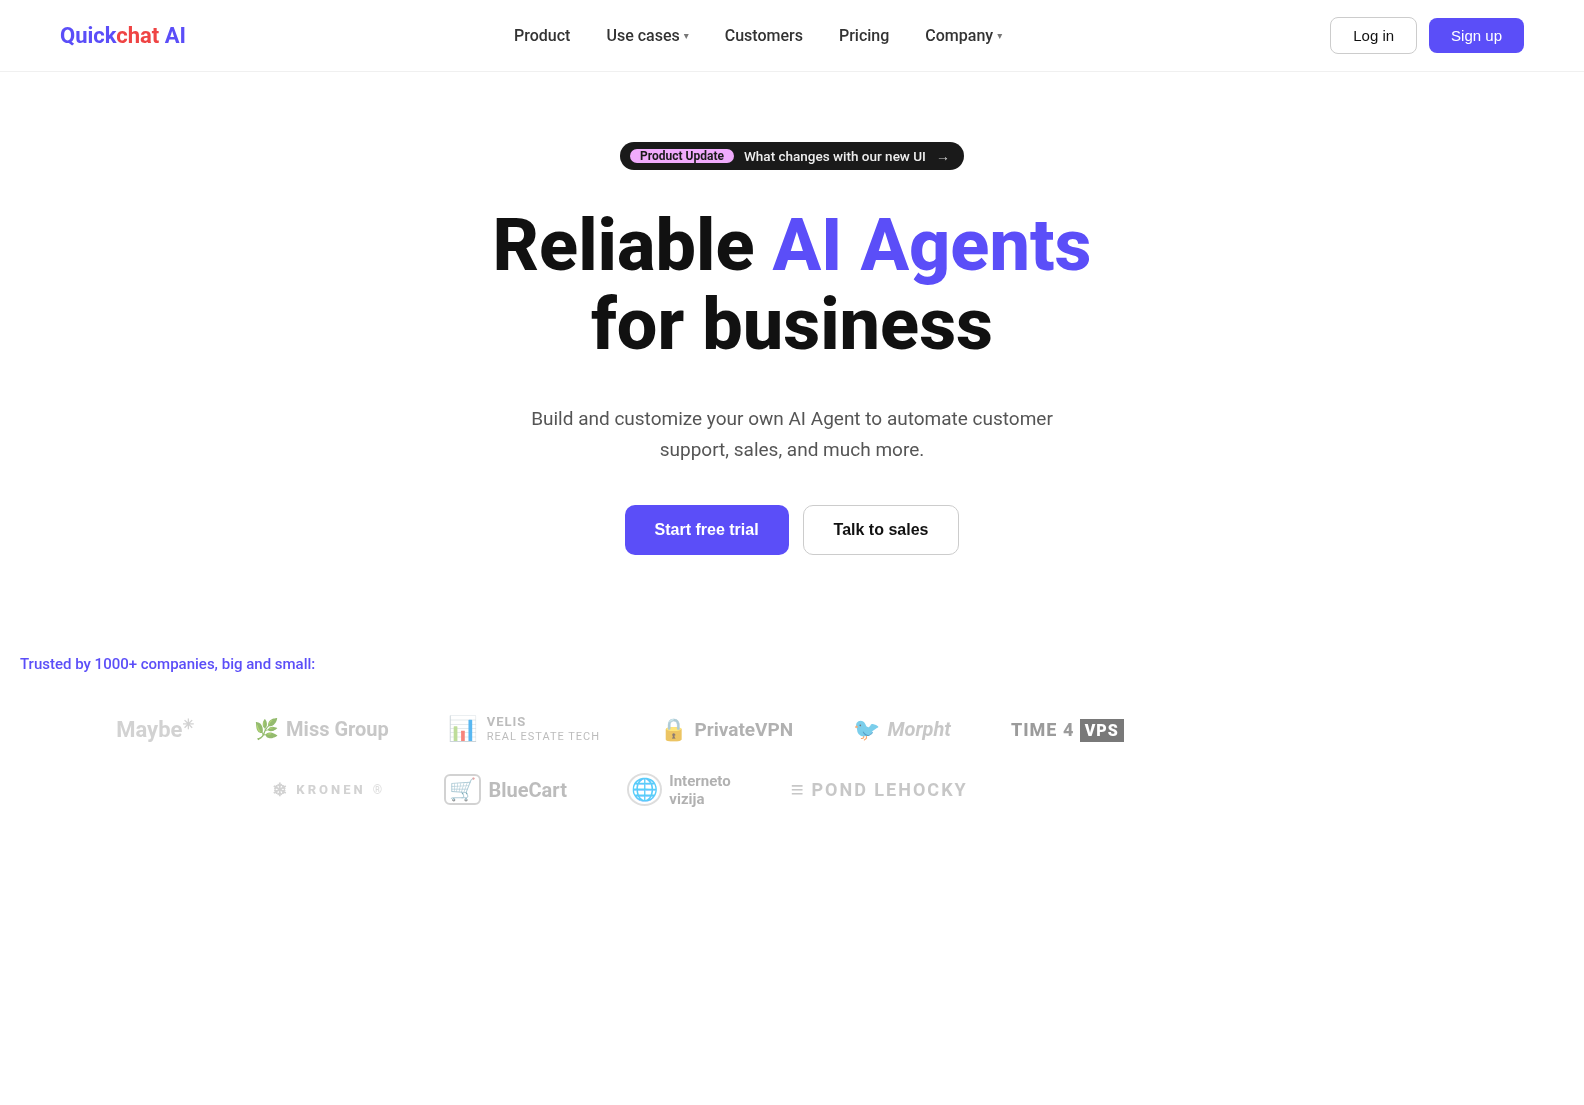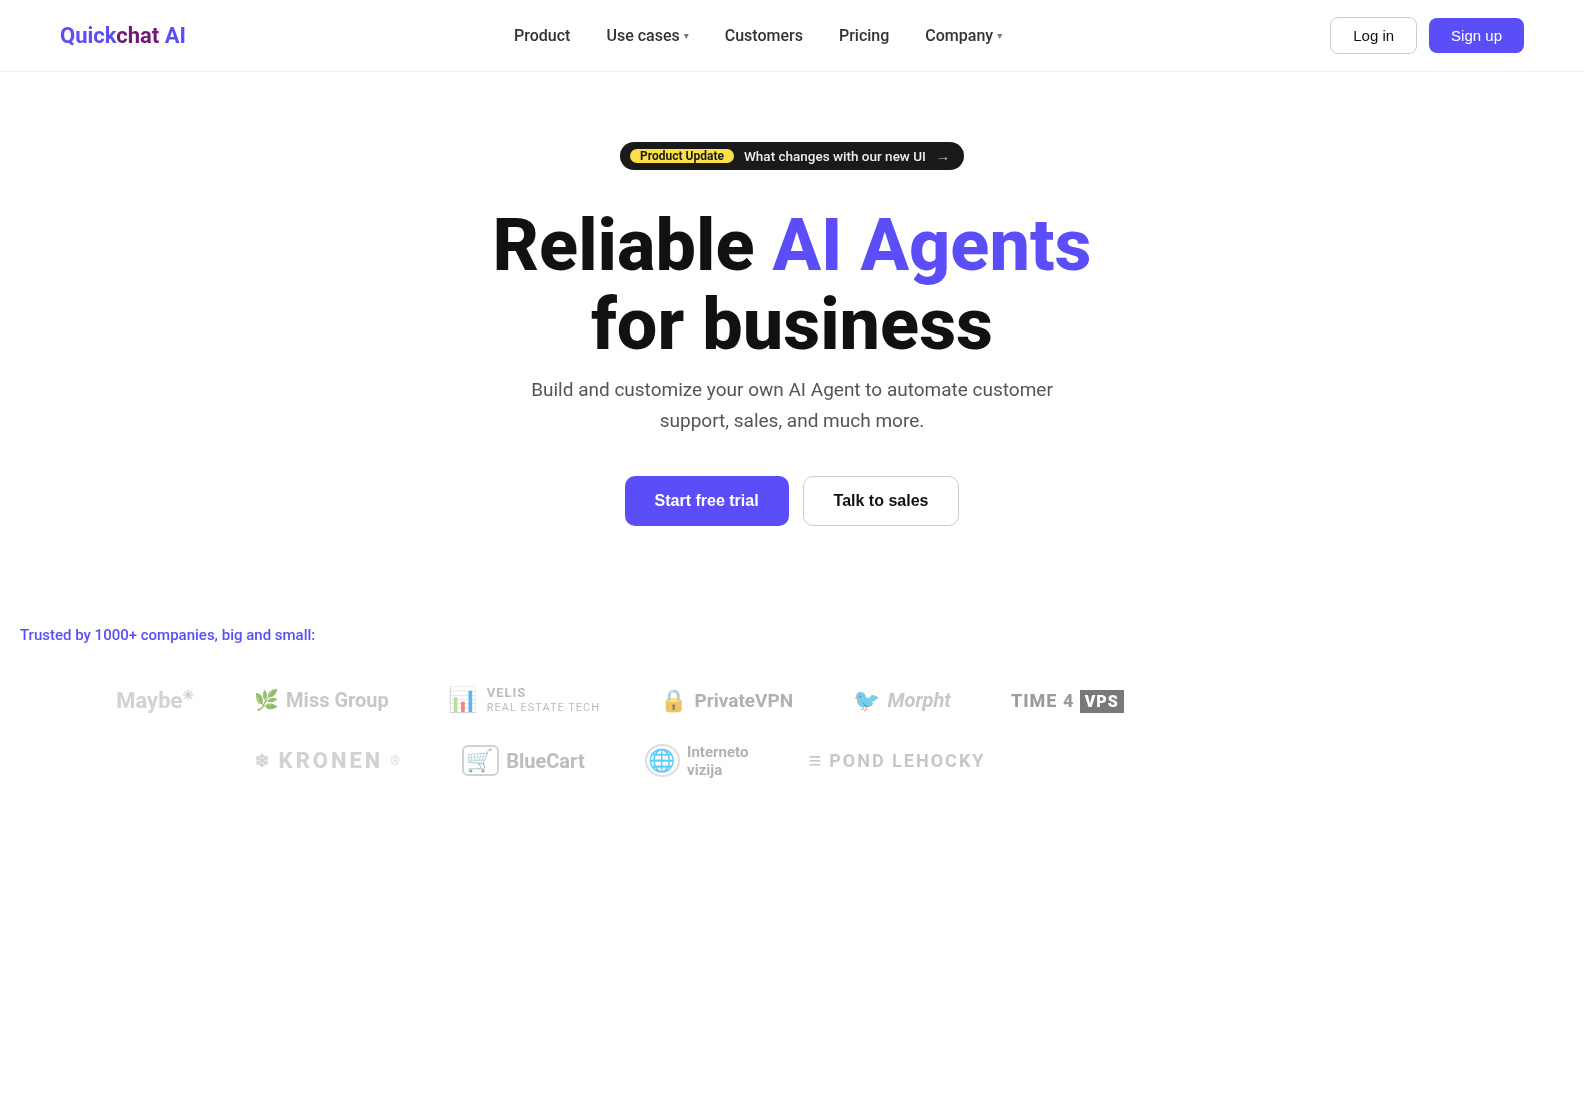--- a/index.html
+++ b/index.html
@@ -92,21 +92,21 @@
       background: #1a1a1a;
       color: #fff;
       border-radius: 20px;
       padding: 6px 14px 6px 10px;
       font-size: 13.5px;
       font-weight: 500;
       margin-bottom: 36px;
       cursor: pointer;
     }
     .badge-label {
-      background: #fde047;
+      background: #f0abfc;
       color: #1a1a1a;
       border-radius: 12px;
       padding: 0 10px;
       font-size: 12px;
       font-weight: 700;
     }
     .badge-text {
       color: #eee;
     }
     .badge-arrow {
@@ -121,21 +121,21 @@
       color: #111;
     }
     .hero h1 .highlight {
       color: #5b4ef8;
     }
     .hero p {
       font-size: 19px;
       color: #555;
       max-width: 560px;
       line-height: 1.6;
-      margin-top: 11px;
+      margin-top: 40px;
     }
     .hero-buttons {
       display: flex;
       gap: 14px;
       margin-top: 40px;
     }
     .btn-primary {
       padding: 15px 30px;
       border: none;
       border-radius: 10px;
@@ -211,21 +211,21 @@
 
     
     ::-webkit-scrollbar { width: 8px; }
     ::-webkit-scrollbar-thumb { background: #ddd; border-radius: 4px; }
   </style>
 </head>
 <body>
 
 <header>
   <div class="logo">
-    <span>Quick</span><span style="color:#701a75;text-align:center;">chat</span><span> AI</span>
+    <span>Quick</span><span style="color:#ef4444;text-align:center;">chat</span><span> AI</span>
   </div>
 
   <nav>
     <a href="#">Product</a>
     <a href="#">
       <span>Use cases</span>
       <span class="nav-chevron">▾</span>
     </a>
     <a href="#">Customers</a>
     <a href="#">Pricing</a>
@@ -299,21 +299,21 @@
           <span style="background:#333; color:#fff; border-radius:0; padding:2px 5px; font-size:16px; font-weight:900;">VPS</span>
         </span>
       </div>
 
     </div>
 
     <div class="logos-row">
 
       <div class="logo-item logo-kronen">
         <span style="font-size:18px; color:#bbb;">❄</span>
-        <span style="font-size:22px; font-weight:800; color:#bbb; letter-spacing:3px;">KRONEN</span>
+        <span style="font-size:13px; font-weight:800; color:#bbb; letter-spacing:3px;">KRONEN</span>
         <span style="font-size:12px; color:#ccc;">®</span>
       </div>
 
       <div class="logo-item logo-bluecart">
         <span style="font-size:22px; color:#999; border: 2px solid #bbb; border-radius:6px; padding:1px 3px;">🛒</span>
         <span style="font-size:20px; font-weight:700; color:#999;">BlueCart</span>
       </div>
 
       <div class="logo-item logo-interneto">
         <span style="font-size:22px; color:#888; border: 2px solid #ccc; border-radius:50%; padding:2px;">🌐</span>

